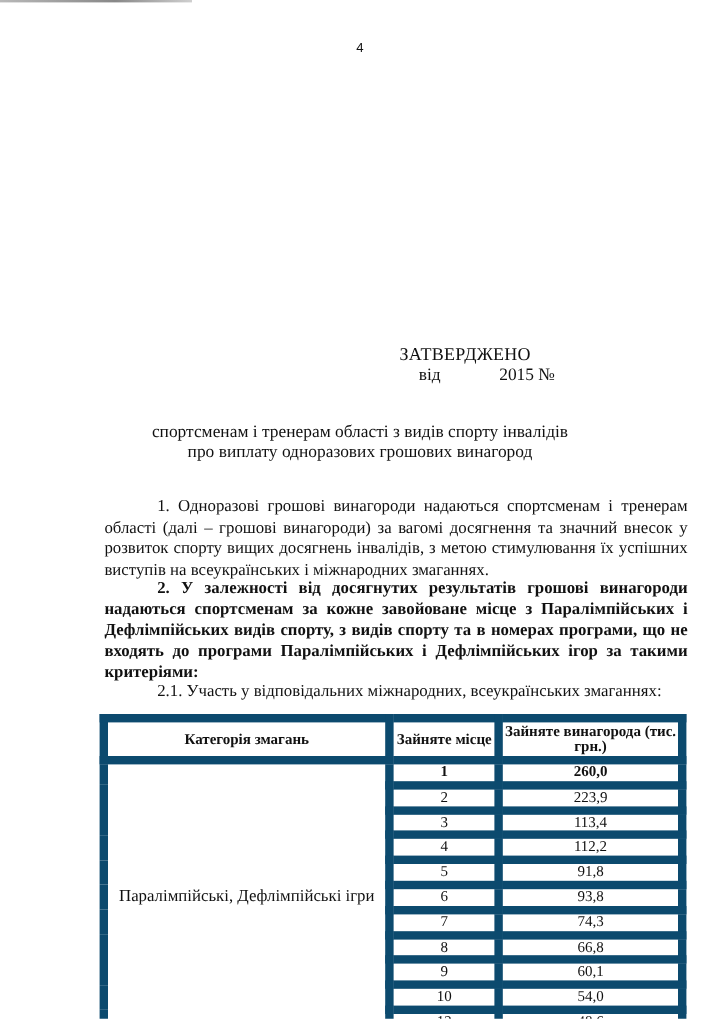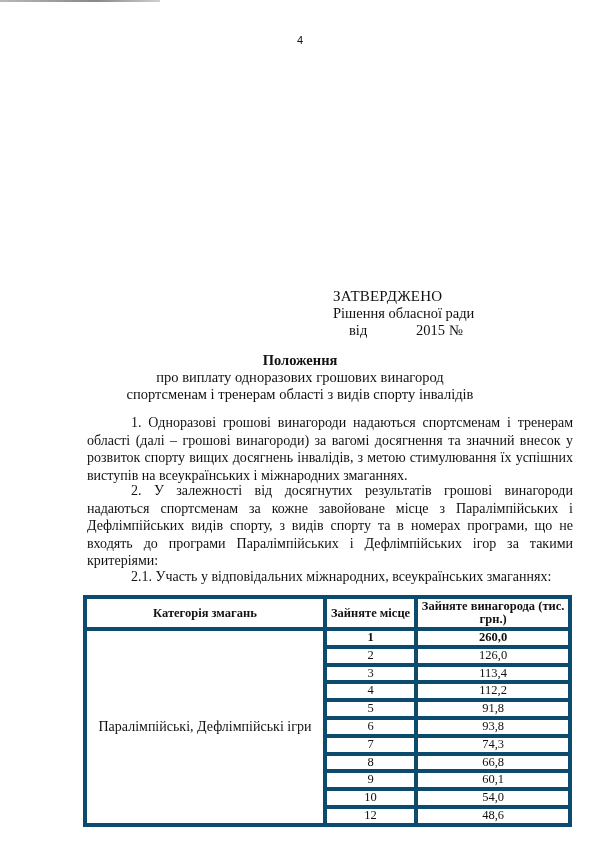--- a/index.html
+++ b/index.html
@@ -21,55 +21,53 @@
     .approval .from { display: flex; margin-left: 16px; }
     .approval .from .lbl { width: 67px; }
     .doc-heading { position: absolute; left: 0; width: 600px; top: 352px; text-align: center; font-size: 14.5px; line-height: 17px; }
     .doc-heading .title { font-weight: bold; }
     .para {
       position: absolute; left: 87px; width: 486px; font-size: 14px; line-height: 17.6px;
       text-align: justify; text-align-last: left;
     }
     .para .indent { display: inline-block; width: 44px; }
     #p1 { top: 414px; }
-    #p2 { top: 482px; }
+    #p2 { top: 482px; font-weight: bold; }
     #p3 { top: 568px; }
     table.awards {
       position: absolute; left: 83px; top: 595px; width: 489px; border-collapse: collapse;
       font-size: 12.5px; line-height: 13.8px;
     }
-    table.awards th, table.awards td { border: 4px solid #0c4a6e; padding: 0; text-align: center; }
+    table.awards th, table.awards td { border: 7px solid #0c4a6e; padding: 0; text-align: center; }
     table.awards th { font-weight: bold; height: 28px; font-size: 12.5px; line-height: 13px; }
     table.awards td { height: 13.5px; }
     table.awards col.c1 { width: 242px; }
     table.awards col.c2 { width: 92px; }
     table.awards col.c3 { width: 155px; }
     table.awards td.category { font-size: 14px; vertical-align: middle; }
     table.awards tr.first td.place, table.awards tr.first td.amount { font-weight: bold; }
   </style>
 </head>
 <body>
 
 <div class="scan-edge"></div>
 
 <div class="page-number">4</div>
 
 <div class="approval">
   <div class="title">ЗАТВЕРДЖЕНО</div>
-  <div>Рішення обласної ради</div>
   <div class="from">
     <span class="lbl">від</span>
     <span>2015 №</span>
   </div>
 </div>
 
 <div class="doc-heading">
-  <div class="title">Положення</div>
+  <div>спортсменам і тренерам області з видів спорту інвалідів</div>
   <div>про виплату одноразових грошових винагород</div>
-  <div>спортсменам і тренерам області з видів спорту інвалідів</div>
 </div>
 
 <div class="para" id="p1"><span class="indent"></span><span>1. Одноразові грошові винагороди  надаються спортсменам і тренерам області (далі – грошові винагороди) за вагомі досягнення та значний внесок у розвиток спорту вищих досягнень інвалідів, з метою стимулювання їх успішних виступів на всеукраїнських і  міжнародних змаганнях.</span></div>
 <div class="para" id="p2"><span class="indent"></span><span>2. У залежності від досягнутих результатів грошові винагороди надаються спортсменам за кожне завойоване місце з Паралімпійських і Дефлімпійських видів спорту, з видів спорту та в номерах програми, що не входять до програми Паралімпійських і Дефлімпійських ігор за такими критеріями:</span></div>
 <div class="para" id="p3"><span class="indent"></span><span>2.1. Участь у відповідальних міжнародних, всеукраїнських змаганнях:</span></div>
 
 <table class="awards">
   <colgroup>
       <col class="c1">
       <col class="c2">
@@ -83,21 +81,21 @@
     </tr>
   </thead>
   <tbody id="table-body">
       <tr class="first">
         <td class="category" rowspan="11">Паралімпійські, Дефлімпійські ігри</td>
         <td class="place">1</td>
         <td class="amount">260,0</td>
       </tr>
       <tr>
         <td class="place">2</td>
-        <td class="amount">126,0</td>
+        <td class="amount">223,9</td>
       </tr>
       <tr>
         <td class="place">3</td>
         <td class="amount">113,4</td>
       </tr>
       <tr>
         <td class="place">4</td>
         <td class="amount">112,2</td>
       </tr>
       <tr>

